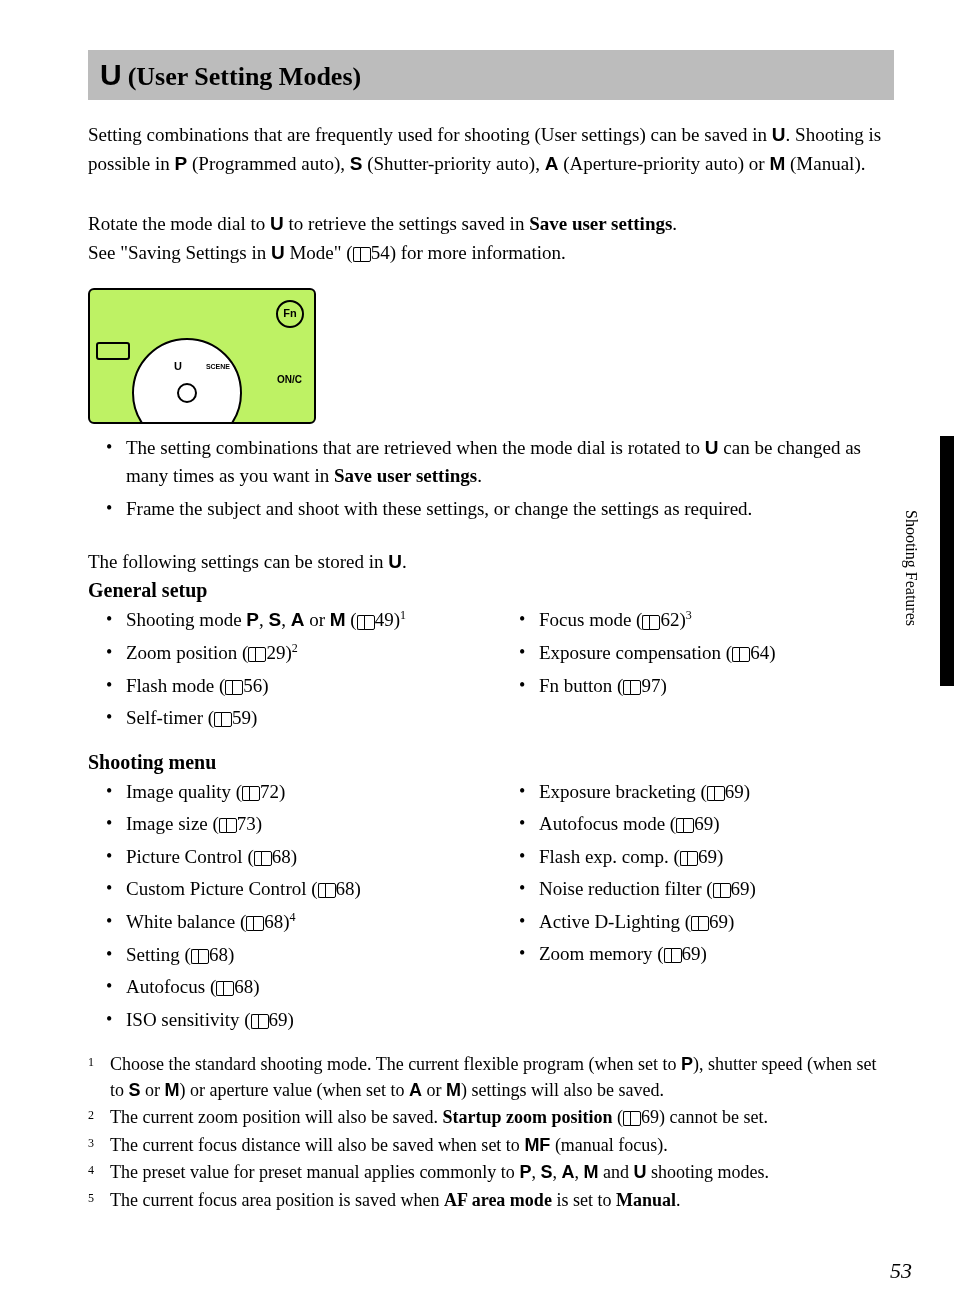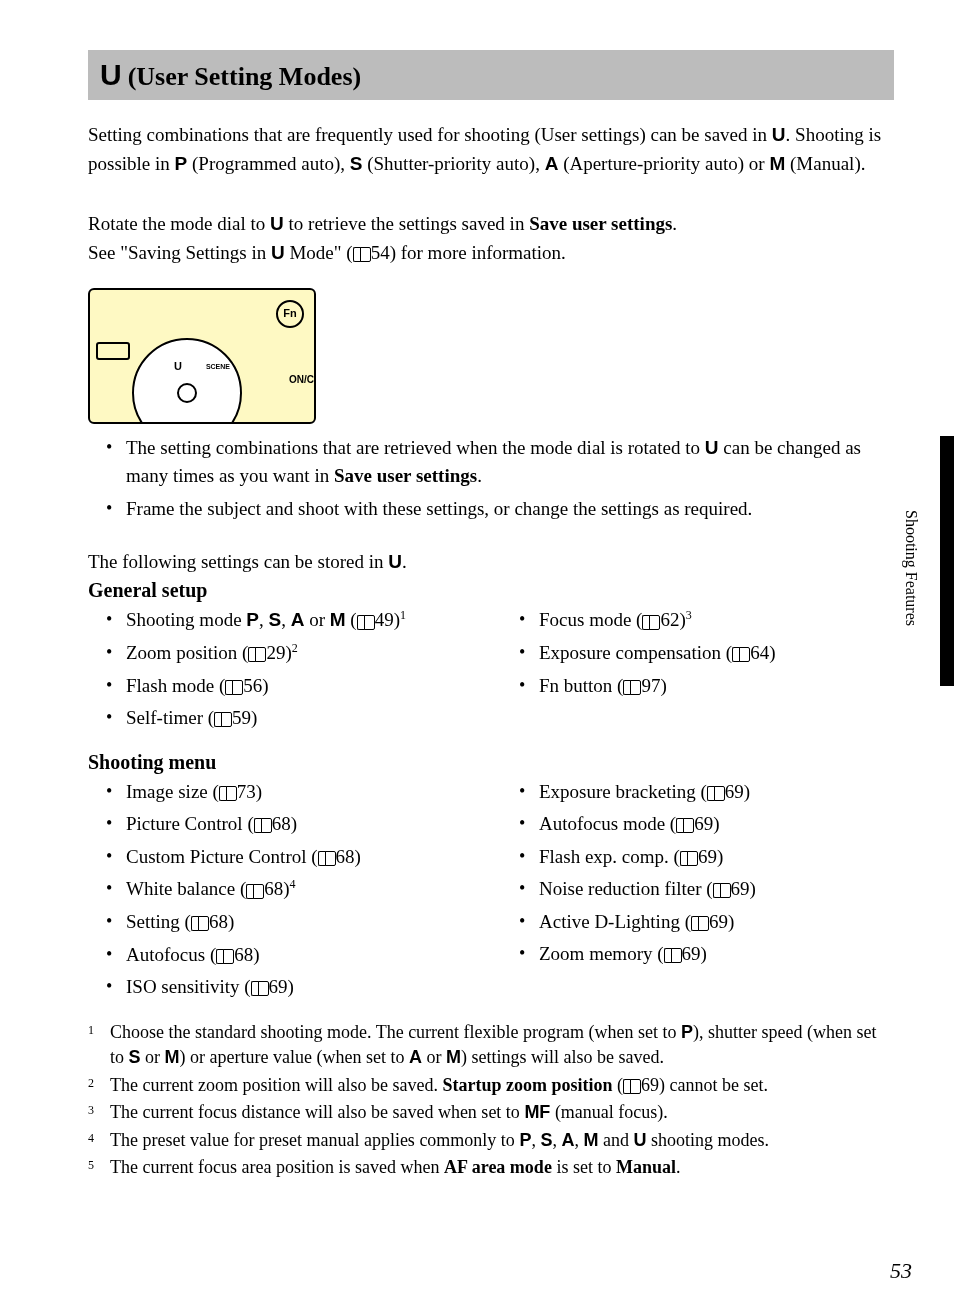--- a/index.html
+++ b/index.html
@@ -49,21 +49,21 @@
     flex-direction: column;
   }
   .section2-text { flex: 1; }
   .camera-illus {
     width: 228px;
     height: 136px;
     border: 2px solid #000;
     border-radius: 6px;
     position: relative;
     flex-shrink: 0;
-    background: #fef9c3;
+    background: #bef264;
     overflow: hidden;
   }
   .dial {
     position: absolute;
     width: 110px; height: 110px;
     border: 2px solid #000;
     border-radius: 50%;
     left: 42px; top: 48px;
     background: #fff;
   }
@@ -88,21 +88,21 @@
     width:28px; height:28px;
     border:2px solid #000;
     border-radius:50%;
     display:flex; align-items:center; justify-content:center;
     font-family:Arial,sans-serif;
     font-weight:700;
     font-size:11px;
   }
   .onoff{
     position:absolute;
-    right:0; top:82px;
+    right:12px; top:82px;
     font-family:Arial,sans-serif;
     font-weight:700;
     font-size:10px;
   }
   .left-piece{
     position:absolute;
     left:6px; top:52px;
     width:34px; height:18px;
     border:2px solid #000;
     border-radius:3px;
@@ -245,20 +245,21 @@
           <li><span>Exposure compensation (</span><span class="book-icon"></span><span>64)</span></li>
           <li><span>Fn button (</span><span class="book-icon"></span><span>97)</span></li>
         </ul>
     </div>
   </div>
 
   <div class="settings-block">
     <div class="sub-head">Shooting menu</div>
     <div class="two-col">
       <ul class="col ulist" id="shoot-left">
+          <li><span>Image quality (</span><span class="book-icon"></span><span>72)</span></li>
           <li><span>Image size (</span><span class="book-icon"></span><span>73)</span></li>
           <li><span>Picture Control (</span><span class="book-icon"></span><span>68)</span></li>
           <li><span>Custom Picture Control (</span><span class="book-icon"></span><span>68)</span></li>
           <li><span>White balance (</span><span class="book-icon"></span><span>68)</span><span class="sup">4</span></li>
           <li><span>Setting (</span><span class="book-icon"></span><span>68)</span></li>
           <li><span>Autofocus (</span><span class="book-icon"></span><span>68)</span></li>
           <li><span>ISO sensitivity (</span><span class="book-icon"></span><span>69)</span></li>
         </ul>
       <ul class="col ulist" id="shoot-right">
           <li><span>Exposure bracketing (</span><span class="book-icon"></span><span>69)</span></li>

